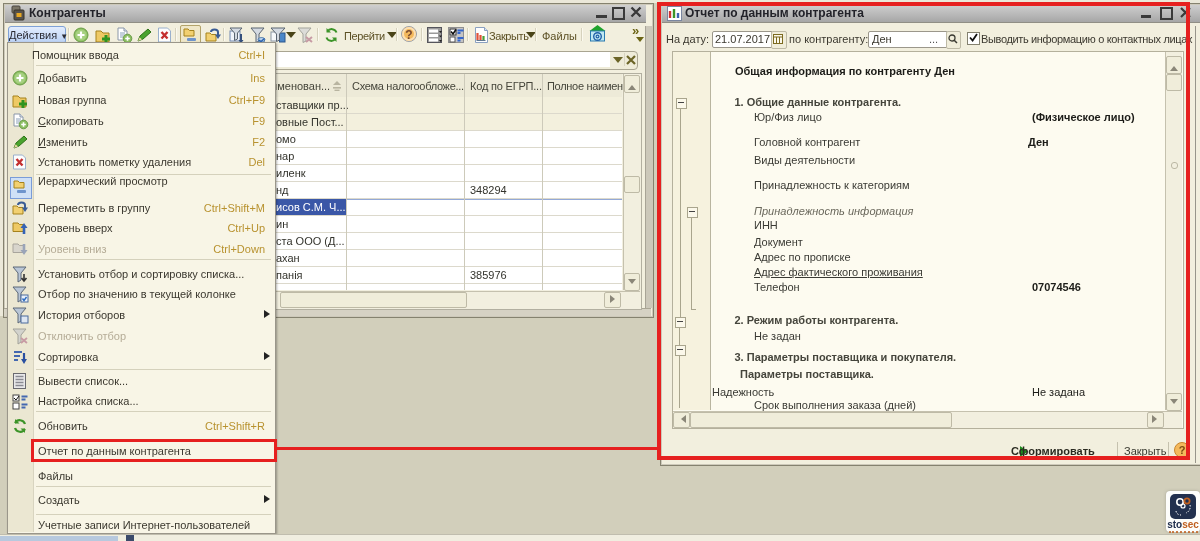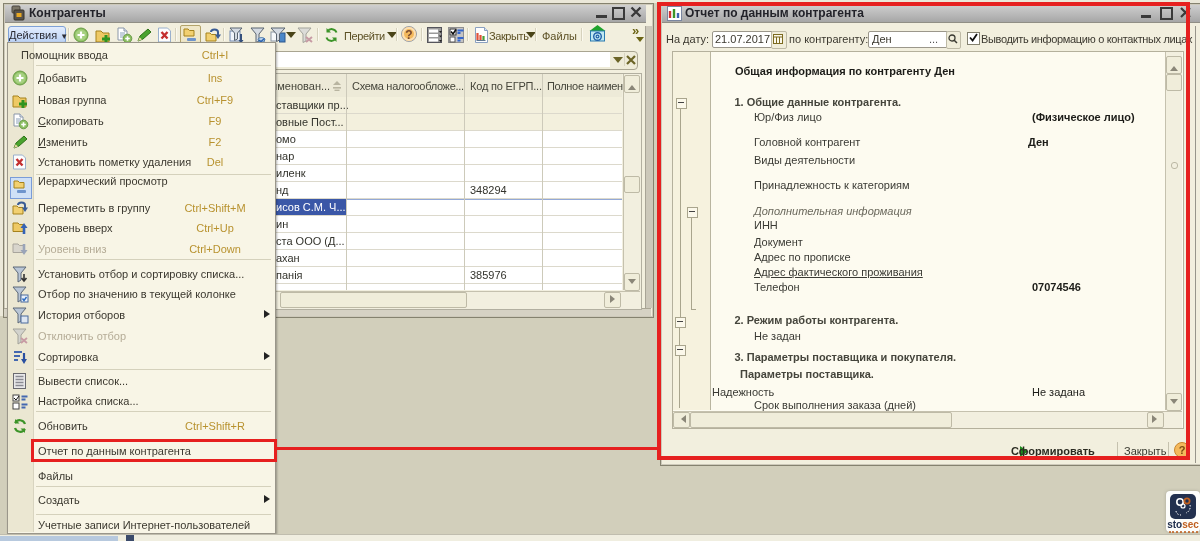--- a/index.html
+++ b/index.html
@@ -2,21 +2,21 @@
 <html><head><meta charset="utf-8">
 <style>
 html,body{margin:0;padding:0}
 body{width:1200px;height:541px;position:relative;overflow:hidden;background:#d2cfbb;
  font-family:"Liberation Sans",sans-serif;font-size:11px;color:#3b382f}
 .a{position:absolute;white-space:nowrap}
 .tb{background:linear-gradient(#cfcfcf,#a6a6a6)}
 .tbt{font-weight:bold;font-size:12px;color:#23232a}
 .fld{background:#fff;border:1px solid #9b978b;border-radius:2px}
 .btn{background:#f0edda;border:1px solid #bebaa6;border-radius:2px}
-.msc{text-align:center;color:#b8922f}
+.msc{text-align:right;color:#b8922f}
 .dis{color:#b5ac97}
 u{text-decoration:underline}
 </style></head>
 <body>
 
 <div class="a" style="left:0;top:0;width:1200px;height:3px;background:#ebe8d9"></div>
 <div class="a" style="left:0;top:3px;width:3px;height:313px;background:#ebe8d9"></div>
 
 <div class="a" style="left:3px;top:3px;width:649px;height:313px;background:#f2efde;border:1px solid #85826f;box-shadow:inset 0 0 0 1px #cdc9ba"></div>
 <div class="a tb" style="left:5px;top:5px;width:641px;height:17px;border-bottom:1px solid #908e85"></div>
@@ -283,21 +283,21 @@
   </div>
 <div id="report">
     <div class="a" style="left:735px;top:64.0px;height:14px;line-height:14px;font-weight:bold;color:#1c1c18;">Общая информация по контрагенту Ден</div>
     <div class="a" style="left:734.5px;top:94.5px;height:14px;line-height:14px;font-weight:bold;color:#45453c;">1. Общие данные контрагента.</div>
     <div class="a" style="left:754px;top:109.5px;height:14px;line-height:14px;color:#3a3a34;">Юр/Физ лицо</div>
     <div class="a" style="left:1032px;top:109.5px;height:14px;line-height:14px;font-weight:bold;color:#1c1c18">(Физическое лицо)</div>
     <div class="a" style="left:754px;top:135.0px;height:14px;line-height:14px;color:#3a3a34;">Головной контрагент</div>
     <div class="a" style="left:1028px;top:135.0px;height:14px;line-height:14px;font-weight:bold;color:#1c1c18">Ден</div>
     <div class="a" style="left:754px;top:152.5px;height:14px;line-height:14px;color:#3a3a34;">Виды деятельности</div>
     <div class="a" style="left:754px;top:177.5px;height:14px;line-height:14px;color:#3a3a34;">Принадлежность к категориям</div>
-    <div class="a" style="left:754px;top:203.5px;height:14px;line-height:14px;color:#3a3a34;font-style:italic;color:#6a685c;">Дополнительная информация</div>
+    <div class="a" style="left:754px;top:203.5px;height:14px;line-height:14px;color:#3a3a34;font-style:italic;color:#6a685c;">Принадлежность информация</div>
     <div class="a" style="left:754px;top:218.0px;height:14px;line-height:14px;color:#3a3a34;">ИНН</div>
     <div class="a" style="left:754px;top:234.5px;height:14px;line-height:14px;color:#3a3a34;">Документ</div>
     <div class="a" style="left:754px;top:249.5px;height:14px;line-height:14px;color:#3a3a34;">Адрес по прописке</div>
     <div class="a" style="left:754px;top:264.5px;height:14px;line-height:14px;color:#3a3a34;text-decoration:underline;">Адрес фактического проживания</div>
     <div class="a" style="left:754px;top:279.5px;height:14px;line-height:14px;color:#3a3a34;">Телефон</div>
     <div class="a" style="left:1032px;top:279.5px;height:14px;line-height:14px;font-weight:bold;color:#1c1c18">07074546</div>
     <div class="a" style="left:734.5px;top:313.0px;height:14px;line-height:14px;font-weight:bold;color:#45453c;">2. Режим работы контрагента.</div>
     <div class="a" style="left:754px;top:328.5px;height:14px;line-height:14px;color:#3a3a34;">Не задан</div>
     <div class="a" style="left:734.5px;top:349.5px;height:14px;line-height:14px;font-weight:bold;color:#45453c;">3. Параметры поставщика и покупателя.</div>
     <div class="a" style="left:740px;top:367.0px;height:14px;line-height:14px;font-weight:bold;color:#45453c;">Параметры поставщика.</div>
@@ -329,21 +329,21 @@
 <div class="a" style="left:1124px;top:445px;color:#3a3a30">Закрыть</div>
 <div class="a" style="left:1168px;top:442px;width:1px;height:18px;background:#c5c1ae"></div>
 <svg class="a" style="left:1174px;top:442px" width="16" height="16">
   <circle cx="8" cy="8" r="7.5" fill="#f4b95c" stroke="#c8862c"></circle>
   <text x="8" y="12" font-size="11" font-weight="bold" fill="#7a4a10" text-anchor="middle" font-family="Liberation Sans">?</text>
 </svg>
 
 <div class="a" style="left:7px;top:42px;width:267px;height:490px;background:#f8f5e6;border:1px solid #9a968a;box-shadow:1px 1px 2px rgba(0,0,0,.3)"></div>
 <div class="a" style="left:8px;top:43px;width:25px;height:489px;background:#ebe7d2;border-right:1px solid #d8d4c0"></div>
 <div id="menuitems">
-    <div class="a" style="left:21px;top:44.9px;height:20px;line-height:20px">Помощник ввода</div>
+    <div class="a" style="left:32px;top:44.9px;height:20px;line-height:20px">Помощник ввода</div>
     <div class="a msc" style="top:44.9px;left:165px;width:100px;height:20px;line-height:20px">Ctrl+I</div>
     <div class="a" style="left:36px;top:64.7px;width:235px;height:1px;background:#d5d1bc"></div>
     <div class="a" style="left:38px;top:68.4px;height:20px;line-height:20px"><u>Д</u>обавить</div>
     <div class="a msc" style="top:68.4px;left:165px;width:100px;height:20px;line-height:20px">Ins</div>
     <div class="a" style="left:38px;top:90.0px;height:20px;line-height:20px">Новая группа</div>
     <div class="a msc" style="top:90.0px;left:165px;width:100px;height:20px;line-height:20px">Ctrl+F9</div>
     <div class="a" style="left:38px;top:111.2px;height:20px;line-height:20px"><u>С</u>копировать</div>
     <div class="a msc" style="top:111.2px;left:165px;width:100px;height:20px;line-height:20px">F9</div>
     <div class="a" style="left:38px;top:132.1px;height:20px;line-height:20px"><u>И</u>зменить</div>
     <div class="a msc" style="top:132.1px;left:165px;width:100px;height:20px;line-height:20px">F2</div>

